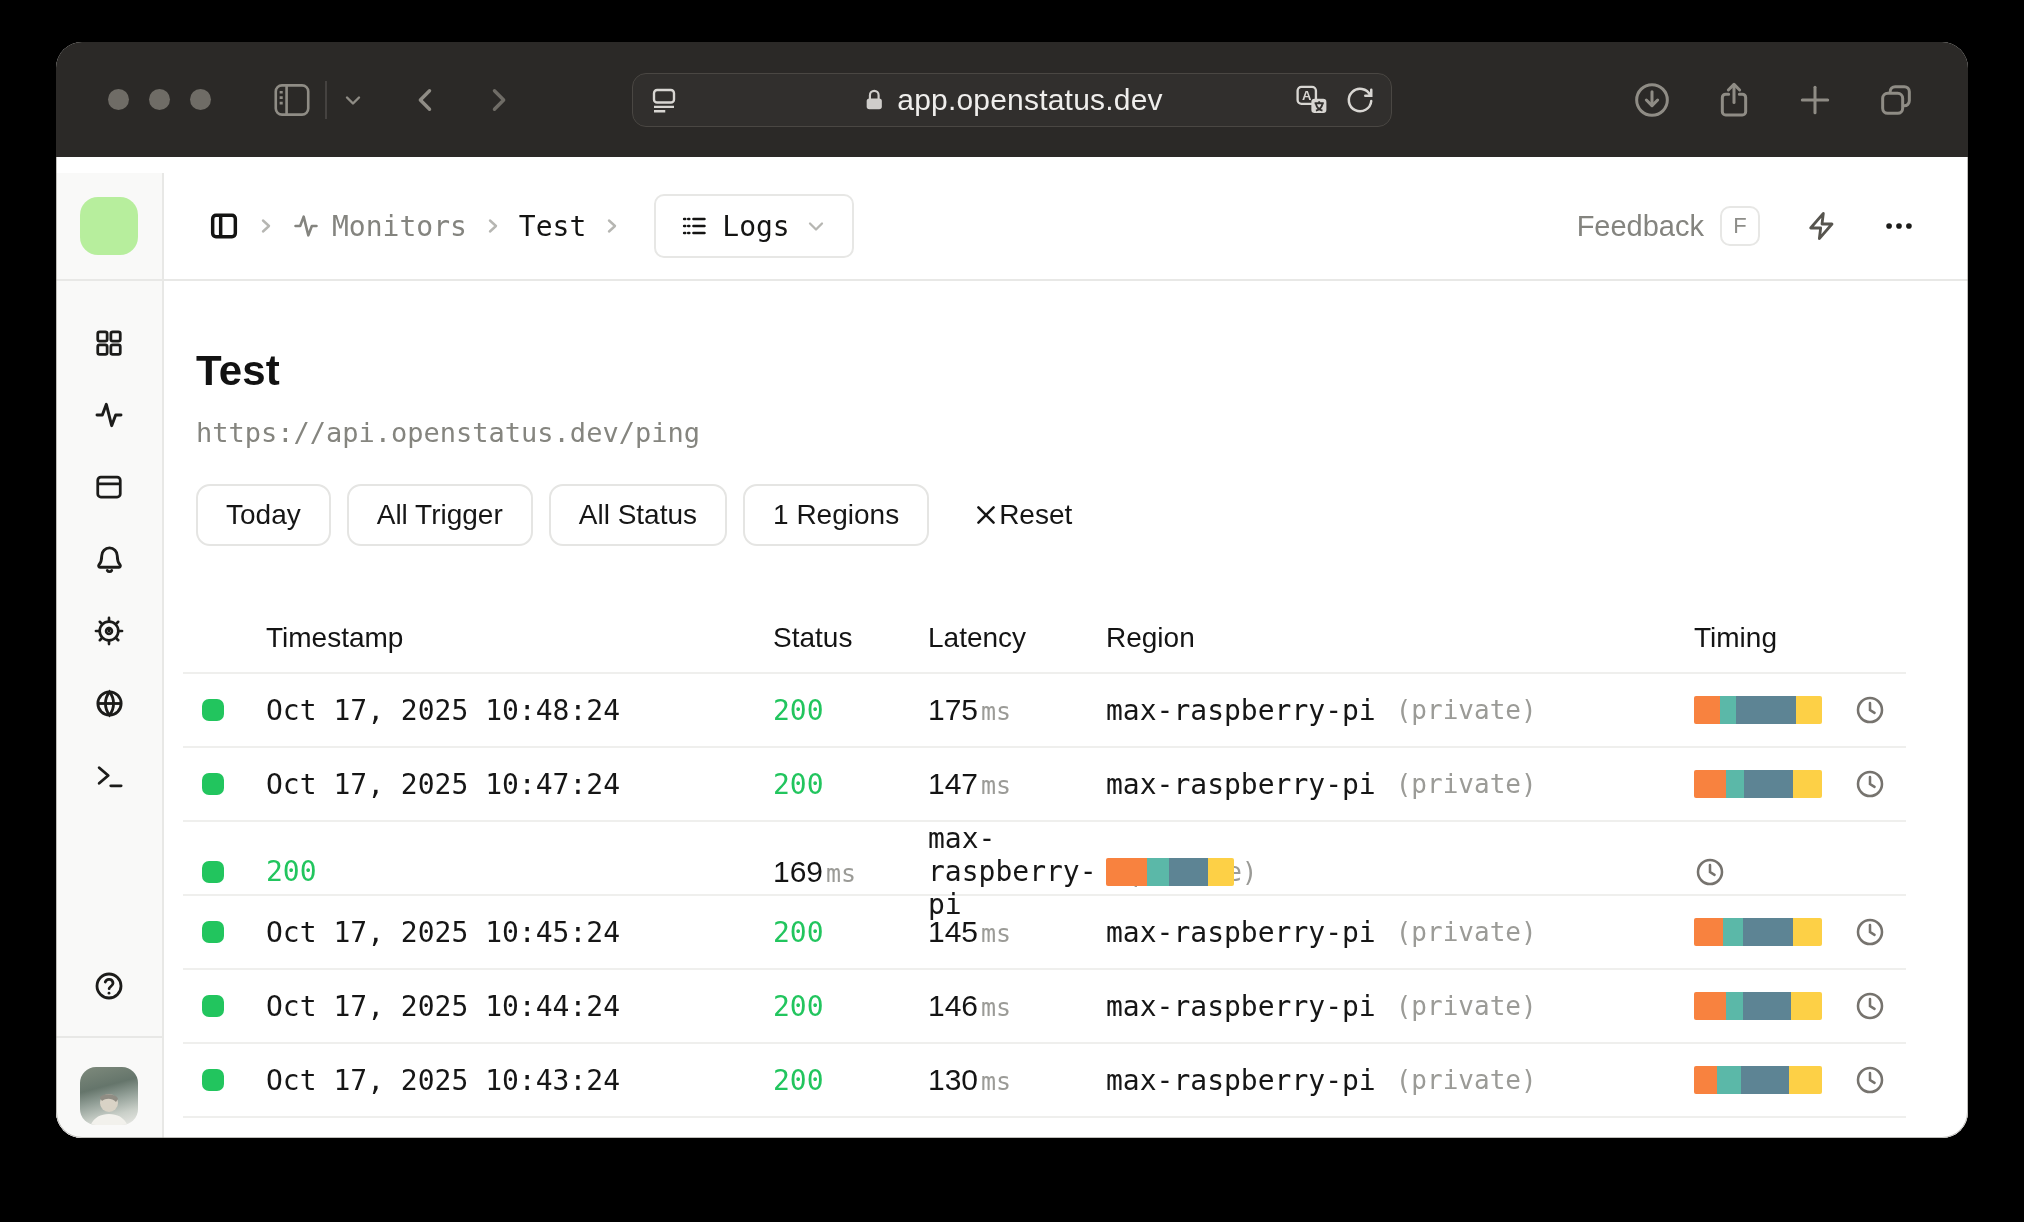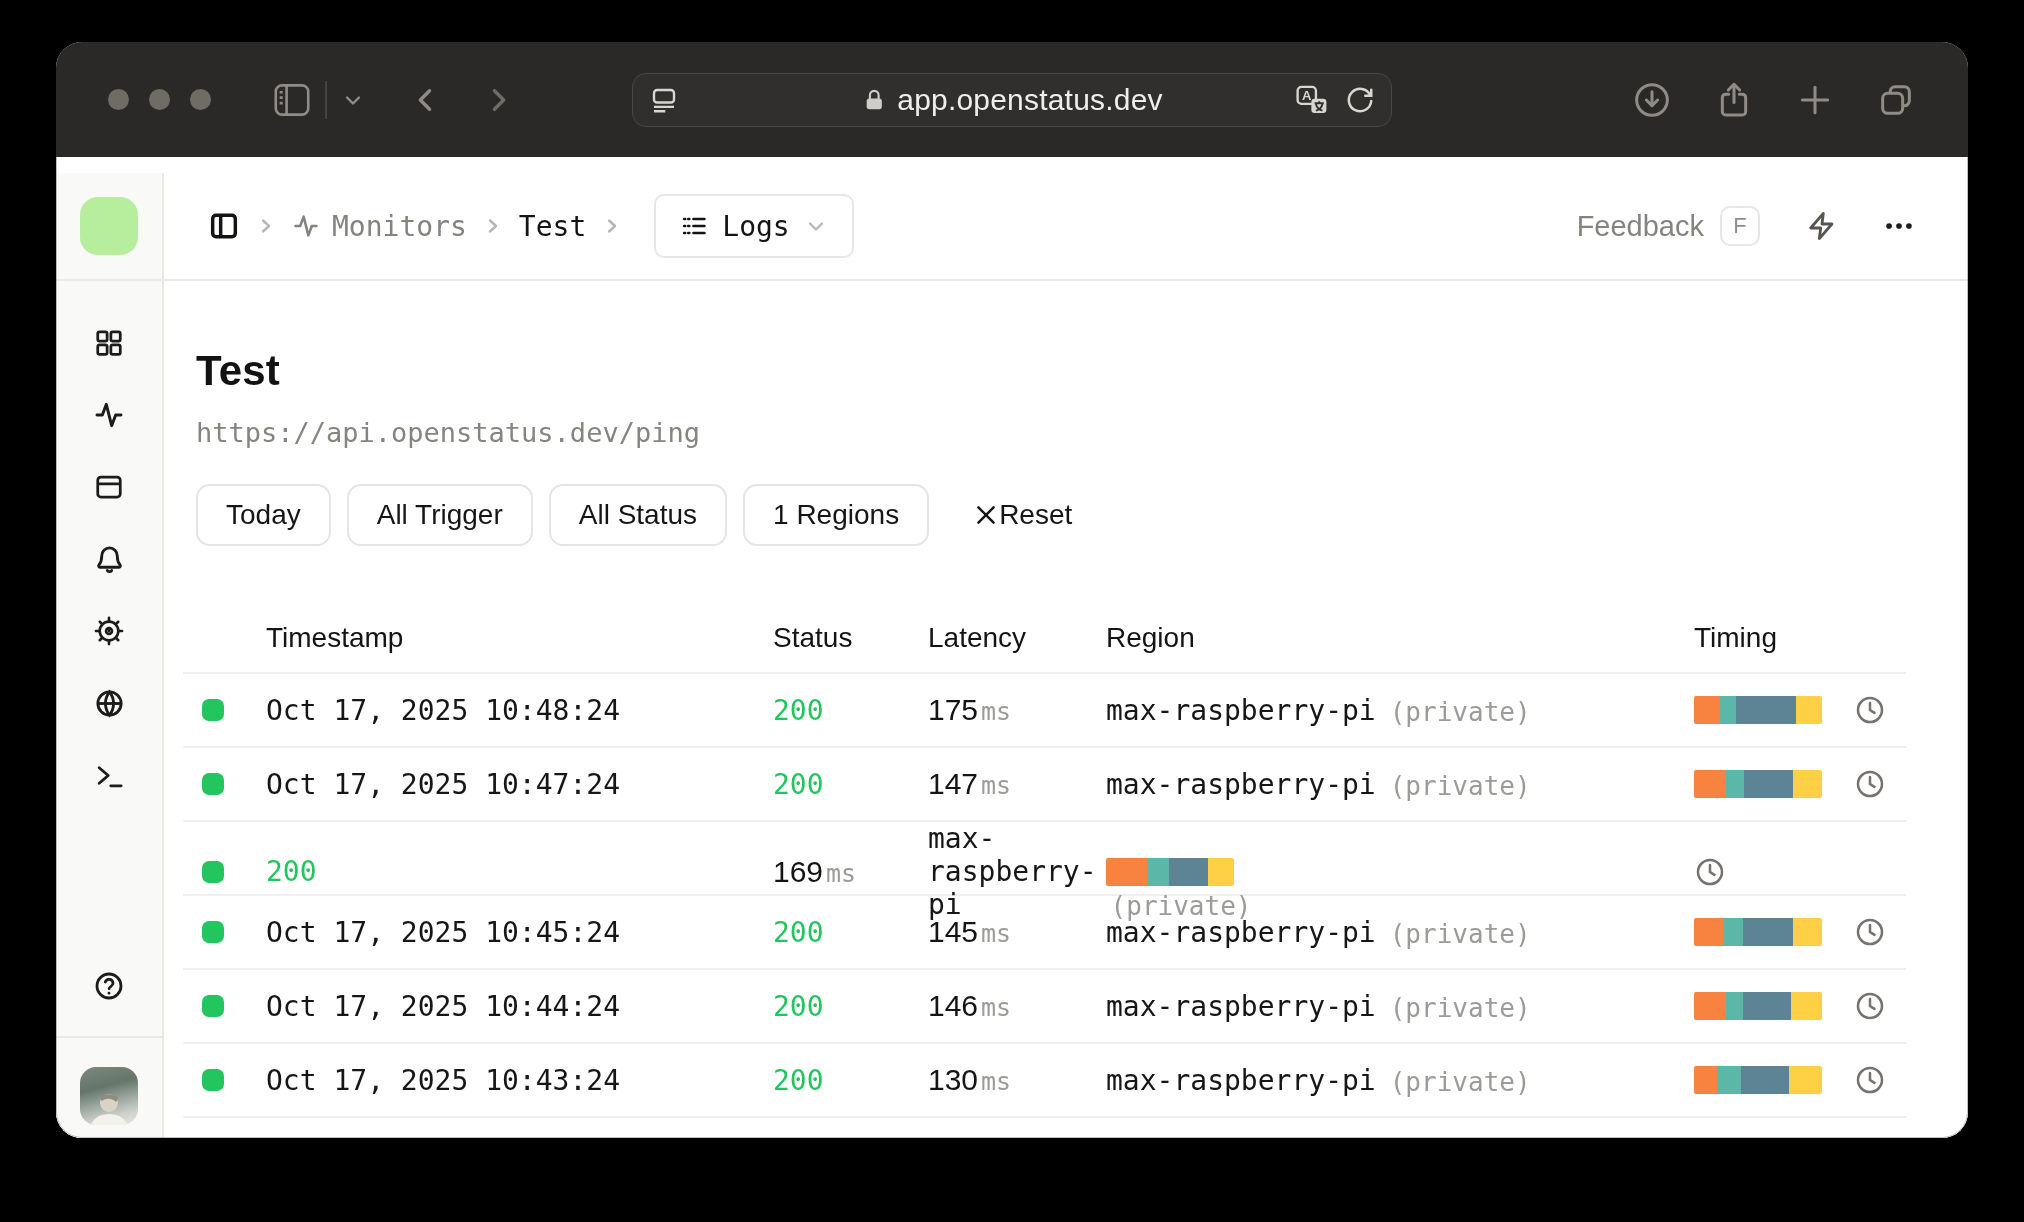--- a/index.html
+++ b/index.html
@@ -81,21 +81,21 @@
     align-items: center; height: 74px; border-bottom: 2px solid #efefed; }
   .lrow.head { height: 70px; border-bottom: 2px solid #efefed; }
   .hcell { font-size: 28px; font-weight: 500; color: #141414; }
   .dotcell { display: flex; padding-left: 19px; }
   .status-dot { width: 22px; height: 22px; border-radius: 7px; }
   .ts { font-size: 28px; color: #161616; }
   .status { font-size: 28px; }
   .lat { display: flex; align-items: baseline; gap: 3px; }
   .lat .v { font-size: 30px; font-weight: 500; color: #141414; }
   .lat .u { font-size: 25px; color: #9b9b97; font-family: "DejaVu Sans Mono", monospace; }
-  .regioncell { display: flex; align-items: flex-end; gap: 14px; }
+  .regioncell { display: flex; align-items: center; gap: 20px; }
   .regioncell .r { font-size: 28px; color: #161616; }
   .regioncell .p { font-size: 26px; color: #9b9b97; }
   .timingbar { width: 128px; height: 28px; display: flex; border-radius: 2px; overflow: hidden; }
   .timingbar .seg { height: 100%; }
   .clockcell { display: flex; justify-content: flex-start; color: #76736e; }
   button { cursor: default; }
 </style>
 </head>
 <body>
 

